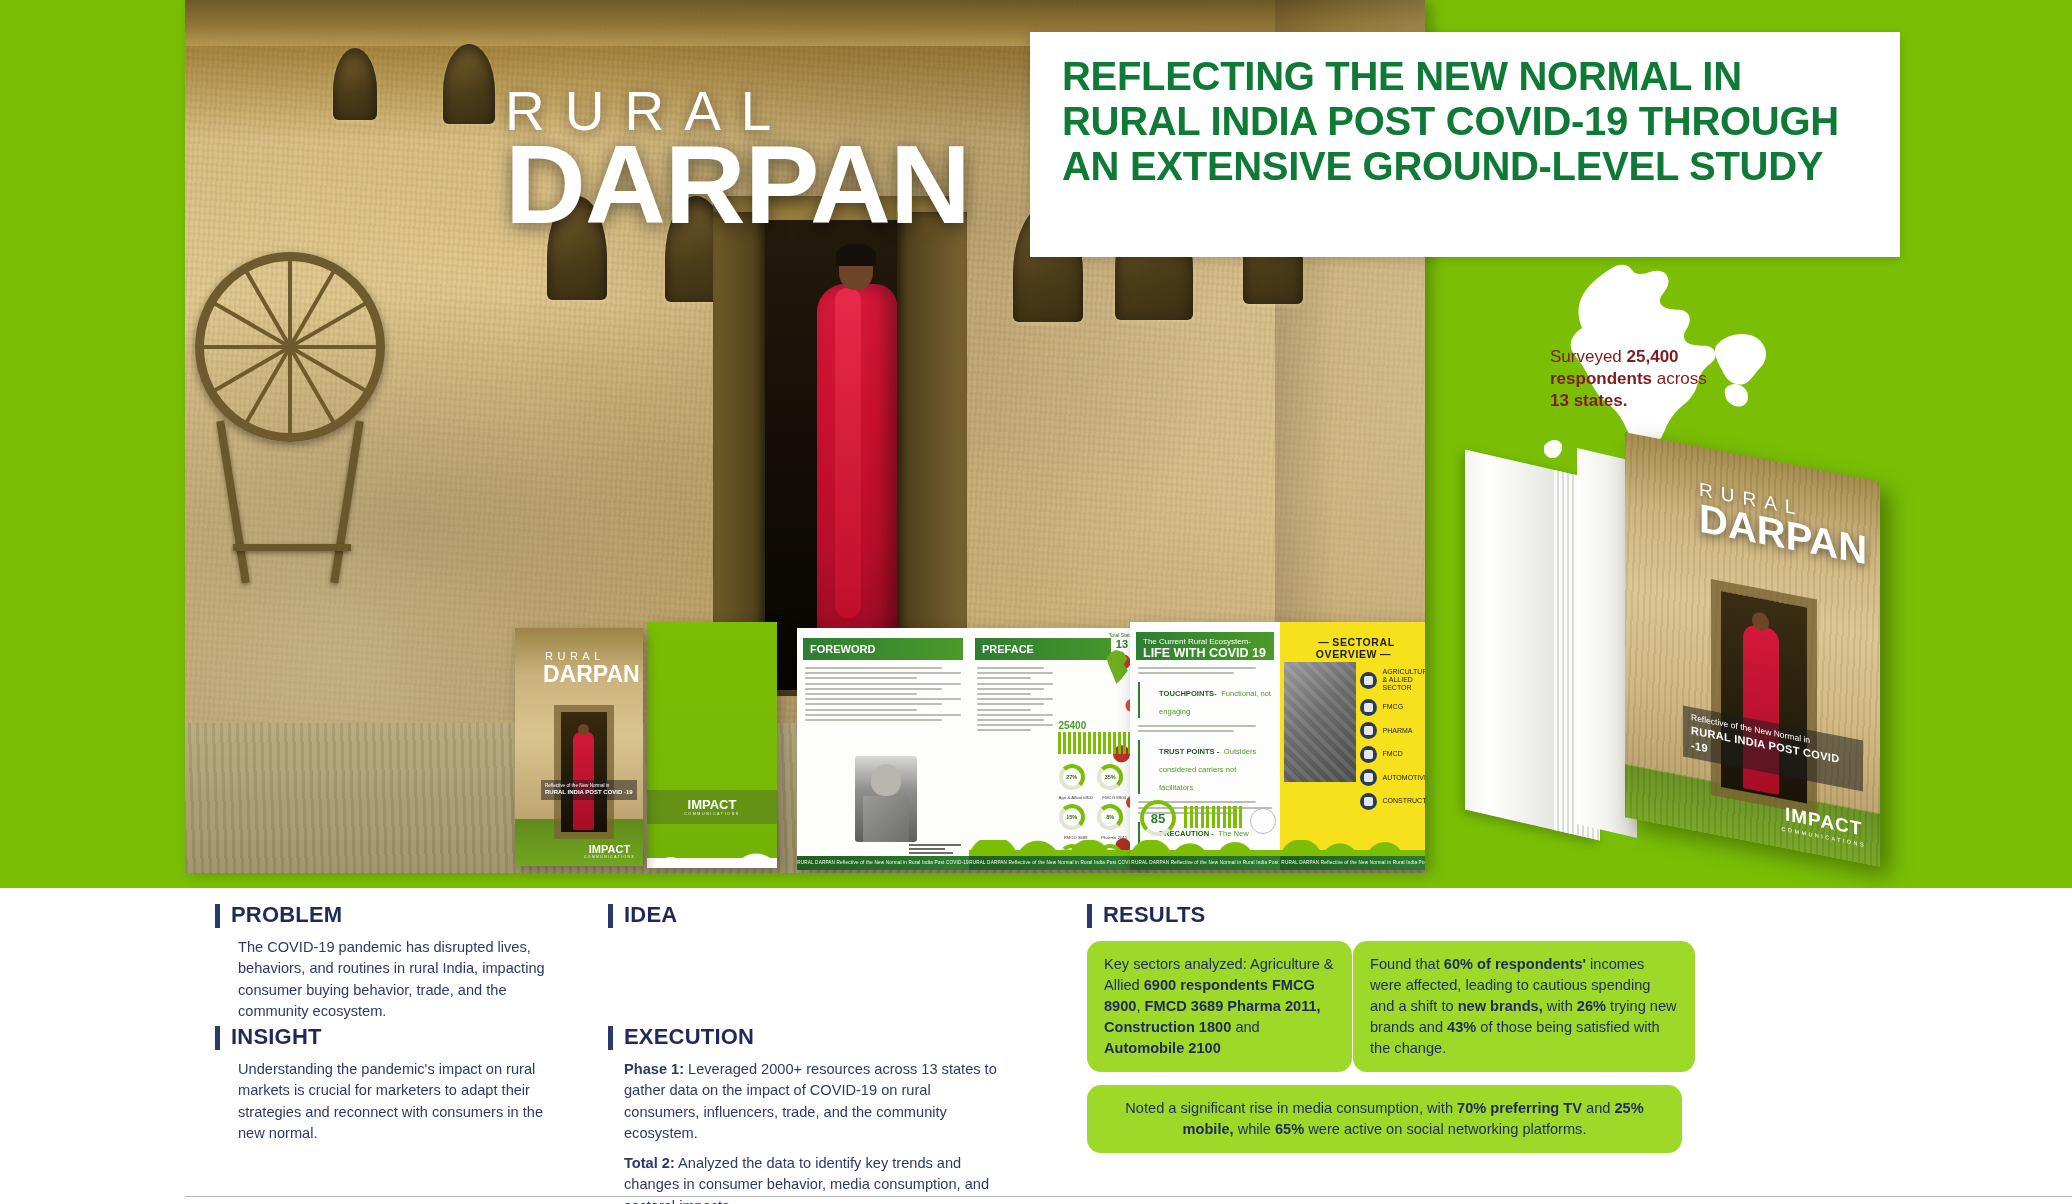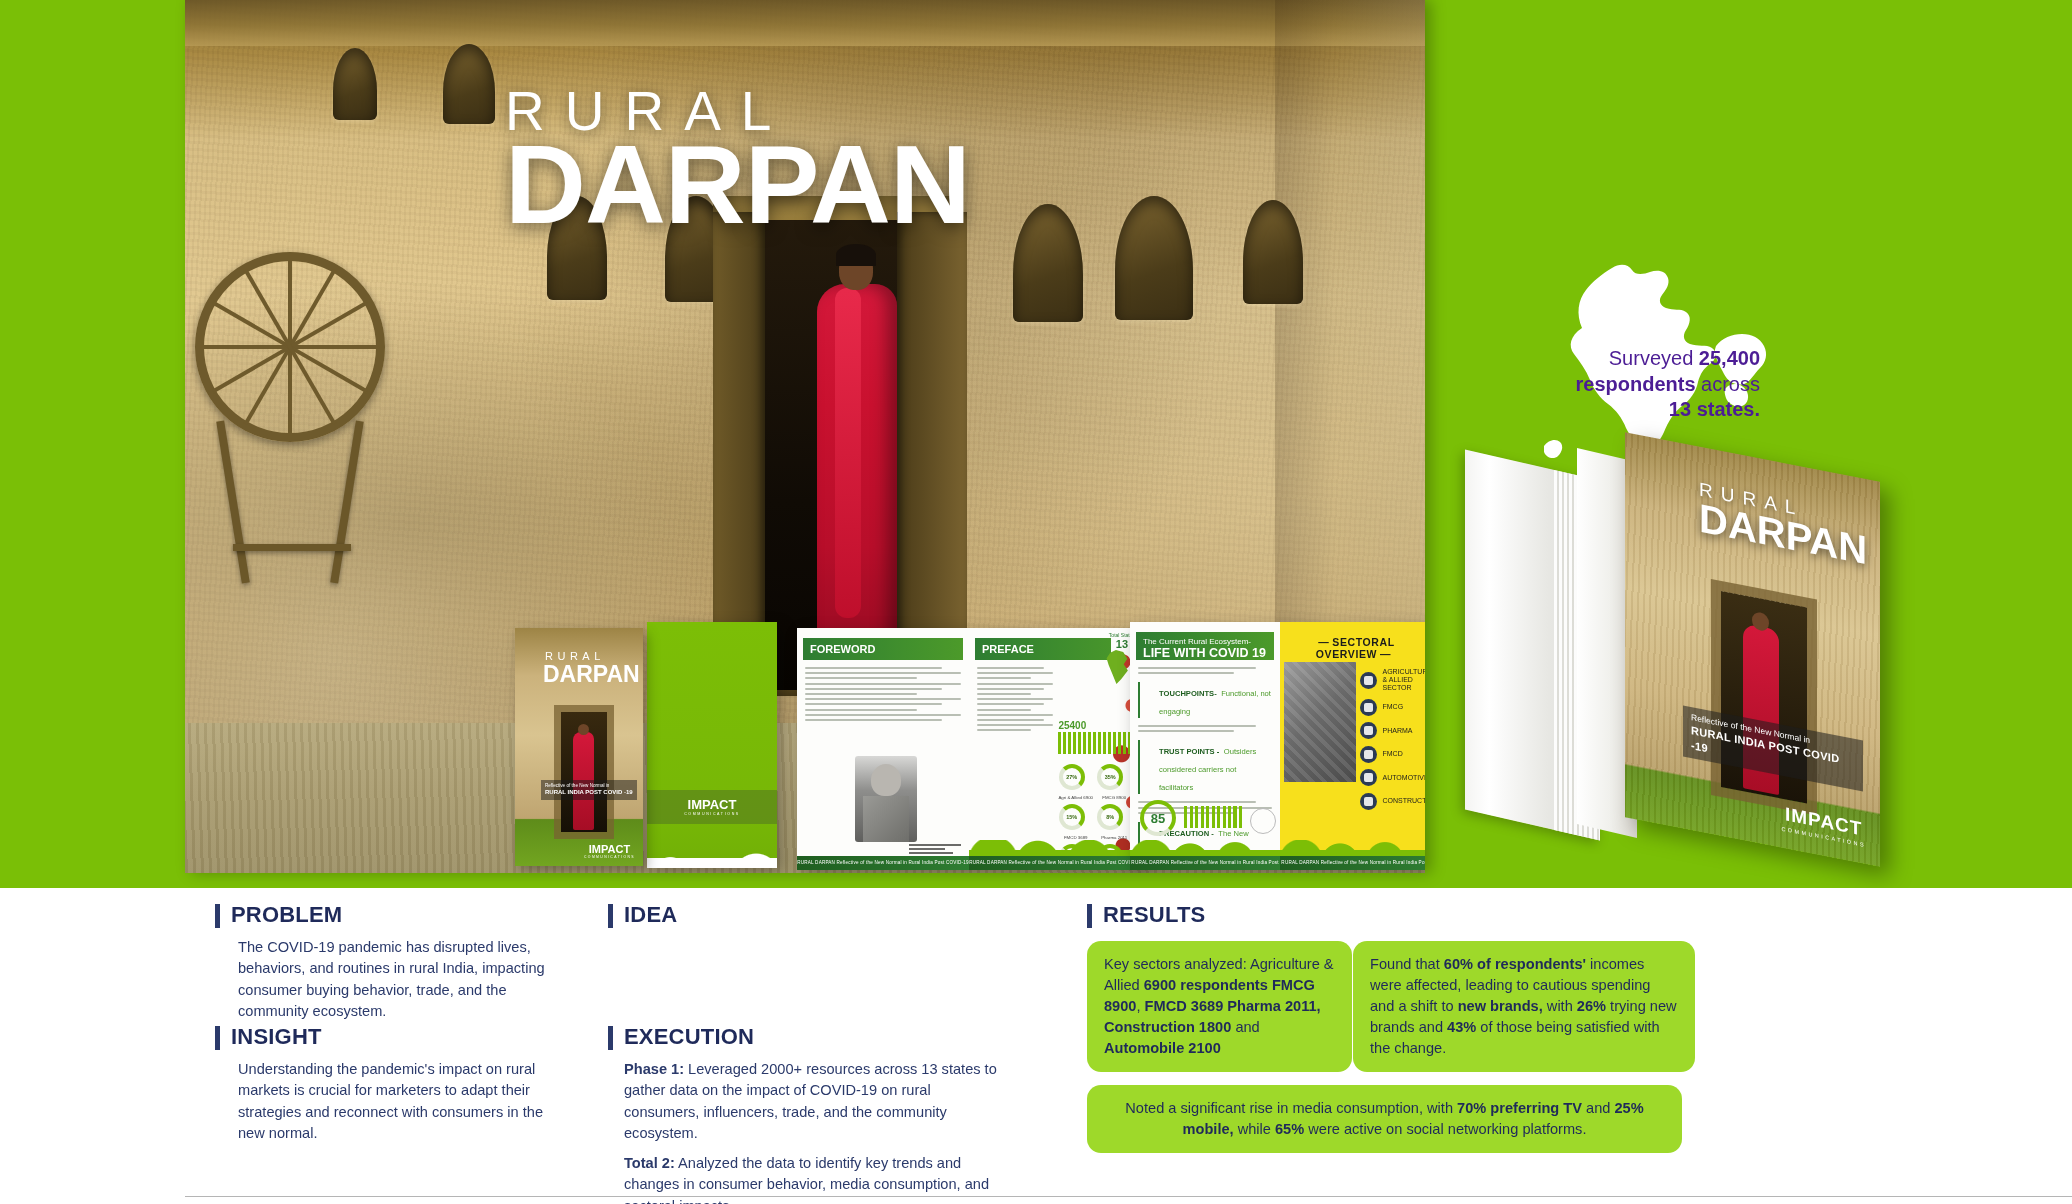--- a/index.html
+++ b/index.html
@@ -161,21 +161,21 @@
   .headline-panel .hl {
     color:#0E7A36; font-weight:700; font-size:40px; line-height:1.13;
     letter-spacing:-.3px; text-transform:uppercase;
   }
 
   
   .map-wrap { position:absolute; left:1520px; top:250px; width:300px; height:220px; }
   .map-wrap svg { position:absolute; left:0; top:0; }
   .map-stat {
     position:absolute; left:30px; top:96px; width:210px;
-    text-align:right; color:#4c1d95; font-size:20px; line-height:1.28;
+    text-align:left; color:#7f1d1d; font-size:17px; line-height:1.28;
   }
   .map-stat b { font-weight:700; }
 
   
   .book3d { position:absolute; left:1465px; top:455px; width:400px; height:400px; }
   .bk-pages {
     position:absolute; left:0; top:10px; width:135px; height:360px;
     background:linear-gradient(90deg,#f4f4f2,#ffffff 18%,#e8e8e4 60%,#d9d9d4);
     transform:skewY(13deg);
     box-shadow:-3px 4px 12px rgba(0,0,0,.25);
@@ -619,20 +619,23 @@
           <div class="foot-bar">RURAL DARPAN Reflective of the New Normal in Rural India Post COVID-19</div>
         </div>
       </div>
 
       <div class="title-lockup">
         <div class="t-rural">RURAL</div>
         <div class="t-darpan">DARPAN</div>
       </div>
     </div>
 
+    <div class="headline-panel">
+      <div class="hl">REFLECTING THE NEW NORMAL IN RURAL INDIA POST COVID-19 THROUGH AN EXTENSIVE GROUND-LEVEL STUDY</div>
+    </div>
 
     <div class="map-wrap">
       <svg width="300" height="220" viewBox="0 0 300 220">
         <path fill="#ffffff" d="M62,78 C56,64 58,50 66,40 C72,32 82,24 92,18 C100,13 108,14 112,20
           C116,26 124,24 130,22 C138,19 146,21 148,28 C150,34 146,40 142,45
           C138,50 140,56 146,58 C154,61 160,58 166,62 C172,66 170,74 166,80
           C162,86 164,92 170,94 C178,97 186,94 192,98 C198,102 196,110 190,114
           C184,118 180,124 178,132 C176,142 170,150 162,156 C154,162 148,172 144,182
           C140,192 132,198 124,196 C116,194 110,186 106,178 C102,168 96,160 88,154
           C80,148 74,140 70,130 C66,120 60,112 54,104 C48,96 50,86 62,78 Z"></path>

